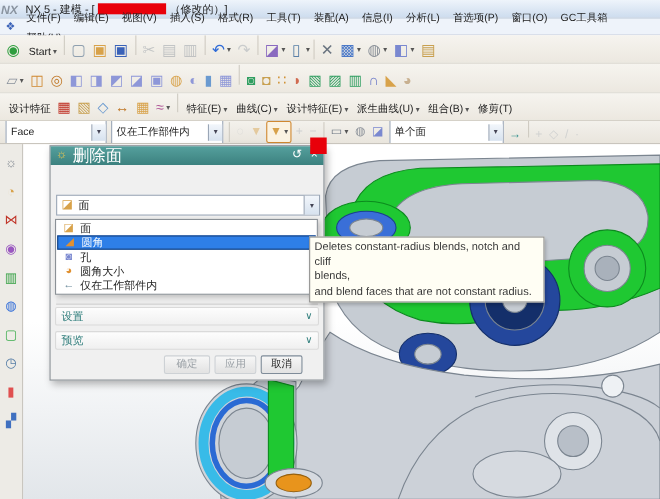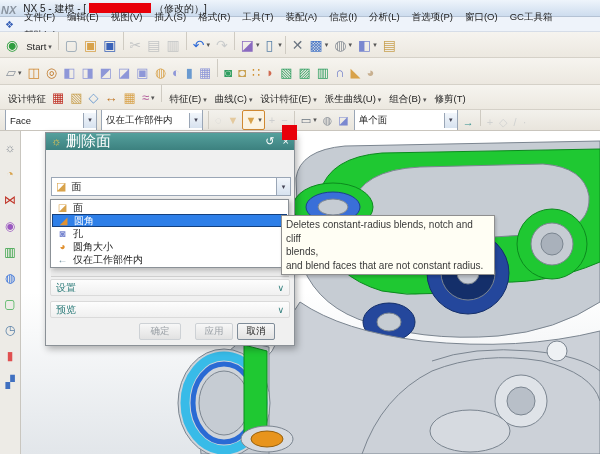--- a/index.html
+++ b/index.html
@@ -55,21 +55,21 @@
   .sb-type{top:20px}
   .sb-settings{top:146px}
   .sb-preview{top:168px}
   .type-field{position:absolute;left:5px;top:44px;width:240px;height:19px;background:#fff;border:1px solid #9aa6b6;display:flex;align-items:center;padding-left:4px}
   .type-field .ti{font-size:11px;margin-right:5px;line-height:1}
   .type-field .tf-val{flex:1;font-size:10px;color:#222}
   .type-field .cbt{width:14px;height:17px;display:flex;align-items:center;justify-content:center;background:linear-gradient(#f2f6fb,#d7e2ef);border-left:1px solid #9aa6b6;font-size:7px;color:#445}
   .sliver{position:absolute;left:5px;top:136px;right:5px;height:8px;background:#ebebeb;border-bottom:1px solid #cfcfcf}
   .dbtn{position:absolute;top:190px;height:17px;font-size:9.5px;font-family:inherit;border:1px solid #b9bec4;background:linear-gradient(#f7f7f7,#e2e2e2);border-radius:2px;color:#222}
   .dbtn.disabled{color:#9aa0a6;border-color:#cdd1d5}
-  #btn-ok{left:93px;width:42px}
+  #btn-ok{left:103px;width:42px}
   #btn-apply{left:149px;width:38px}
   #btn-cancel{left:191px;width:38px;border-color:#7f8c99}
   
   .type-list{position:absolute;left:50px;top:199px;width:239px;z-index:11;background:#fff;border:1px solid #8b9197;box-shadow:2px 2px 5px rgba(0,0,0,.25);padding:1px}
   .tl-row{height:13px;display:flex;align-items:center;padding:0 4px;font-size:10px;color:#222}
   .tl-row .tli{width:13px;margin-right:4px;font-size:10px;text-align:center;line-height:1}
   .tl-row.sel{background:#2e7fe8;color:#fff;border:1px solid #14407e}
   
   .tooltip{position:absolute;left:281px;top:215px;width:214px;z-index:12;background:#fffef4;border:1px solid #8f8f8f;box-shadow:1px 2px 3px rgba(0,0,0,.2);font-size:10px;color:#3a3a3a;padding:2px 4px;white-space:pre-line;line-height:1.35}
   

